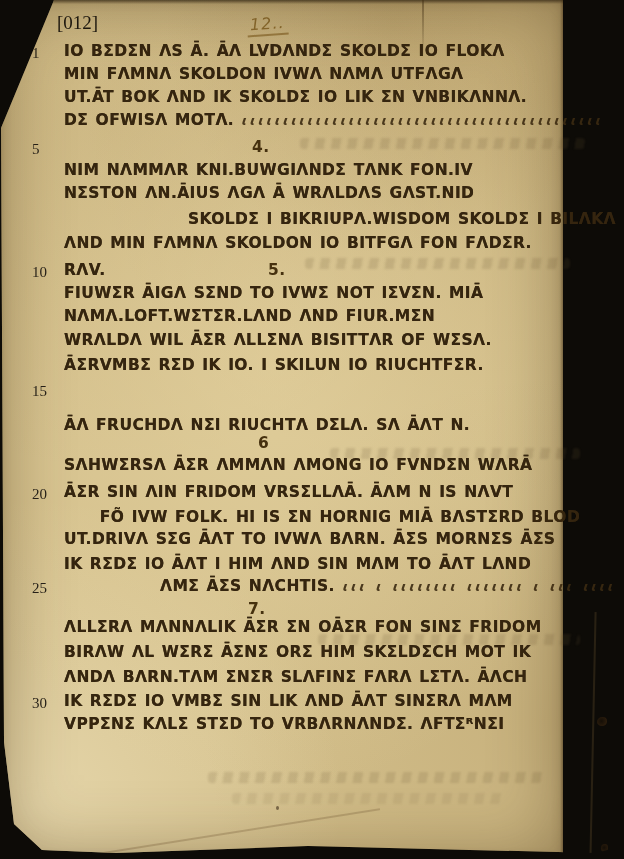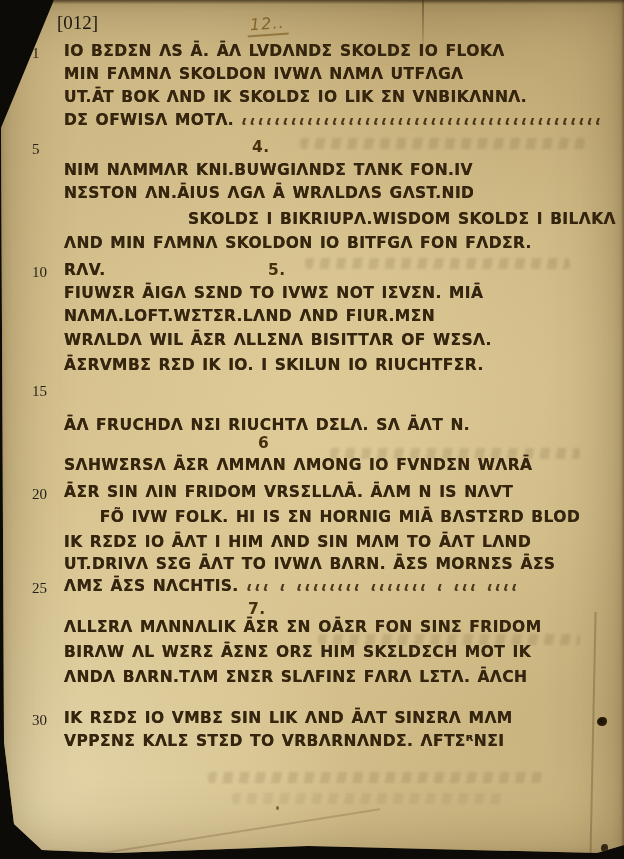--- a/index.html
+++ b/index.html
@@ -4,21 +4,21 @@
 <style>
   html,body{margin:0;padding:0;}
   body{
     width:624px;height:859px;
     background:#0d0b07;
     position:relative;overflow:hidden;
     font-family:"DejaVu Sans",sans-serif;
   }
   
   .paper{
-    position:absolute;left:0;top:0;width:624px;height:859px;
+    position:absolute;left:0;top:0;width:563px;height:859px;
     clip-path:polygon(54px 0px,624px 0px,624px 845px,597px 853px,308px 846px,
                       116px 853px,42px 850px,14px 824px,4px 742px,1px 128px);
     background:
       radial-gradient(ellipse 90% 70% at 48% 42%, rgba(232,214,164,.55), rgba(0,0,0,0) 72%),
       radial-gradient(circle at 88% 10%, rgba(150,118,62,.22), rgba(0,0,0,0) 45%),
       radial-gradient(circle at 70% 3%,  rgba(140,110,58,.25), rgba(0,0,0,0) 25%),
       radial-gradient(circle at 6% 94%,  rgba(242,230,192,.55), rgba(0,0,0,0) 32%),
       radial-gradient(circle at 97% 84%, rgba(148,118,64,.20), rgba(0,0,0,0) 38%),
       radial-gradient(circle at 20% 15%, rgba(146,116,62,.16), rgba(0,0,0,0) 40%),
       linear-gradient(#d4c08c,#d4c08c);
@@ -130,25 +130,25 @@
       <div class="row" style="margin-top: 1px;"><span class="txt">WRΛLDΛ WIL ĀΣR ΛLLΣNΛ BISITTΛR OF WΣSΛ.</span></div>
       <div class="row" style="margin-top: 2px;"><span class="txt">ĀΣRVMBΣ RΣD IK IO. I SKILUN IO RIUCHTFΣR.</span></div>
       <div class="row" style="margin-top: 1px;"><span class="num">15</span></div>
       <div class="row" style="margin-top: 13px;"><span class="txt">ĀΛ FRUCHDΛ NΣI RIUCHTΛ DΣLΛ. SΛ ĀΛT N.</span></div>
       <div class="row" style="margin-top: -5px;">
         <span class="heading" style="left: 194px;">6</span>
       </div>
       <div class="row" style="margin-top: -1px;"><span class="txt">SΛHWΣRSΛ ĀΣR ΛMMΛN ΛMONG IO FVNDΣN WΛRĀ</span></div>
       <div class="row" style="margin-top: 4px;"><span class="num">20</span><span class="txt">ĀΣR SIN ΛIN FRIDOM VRSΣLLΛĀ. ĀΛM N IS NΛVT</span></div>
       <div class="row" style="margin-top: 2px; text-align: center;"><span class="txt">FÕ IVW FOLK. HI IS ΣN HORNIG MIĀ BΛSTΣRD BLOD</span></div>
+      <div class="row" style="margin-top: -1px;"><span class="txt">UT.DRIVΛ SΣG ĀΛT TO IVWΛ BΛRN. ĀΣS MORNΣS ĀΣS</span></div>
       <div class="row" style="margin-top: 2px;"><span class="txt">IK RΣDΣ IO ĀΛT I HIM ΛND SIN MΛM TO ĀΛT LΛND</span></div>
-      <div class="row" style="margin-top: -1px;"><span class="txt">UT.DRIVΛ SΣG ĀΛT TO IVWΛ BΛRN. ĀΣS MORNΣS ĀΣS</span></div>
-      <div class="row" style="margin-top: -1px;"><span class="num">25</span><span class="txt">ΛMΣ ĀΣS NΛCHTIS.</span><span class="filler">ɩɩɩ ɩ ɩɩɩɩɩɩɩɩ ɩɩɩɩɩɩɩ ɩ ɩɩɩ ɩɩɩɩ</span></div>
+      <div class="row" style="margin-top: -1px; text-align: right;"><span class="num">25</span><span class="txt">ΛMΣ ĀΣS NΛCHTIS.</span><span class="filler">ɩɩɩ ɩ ɩɩɩɩɩɩɩɩ ɩɩɩɩɩɩɩ ɩ ɩɩɩ ɩɩɩɩ</span></div>
       <div class="row">
         <span class="heading" style="left: 184px;">7.</span>
       </div>
       <div class="row" style="margin-top: -5px;"><span class="txt">ΛLLΣRΛ MΛNNΛLIK ĀΣR ΣN OĀΣR FON SINΣ FRIDOM</span></div>
       <div class="row" style="margin-top: 2px;"><span class="txt">BIRΛW ΛL WΣRΣ ĀΣNΣ ORΣ HIM SKΣLDΣCH MOT IK</span></div>
       <div class="row" style="margin-top: 2px;"><span class="txt">ΛNDΛ BΛRN.TΛM ΣNΣR SLΛFINΣ FΛRΛ LΣTΛ. ĀΛCH</span></div>
-      <div class="row" style="margin-top: 18px;"><span class="num">30</span><span class="txt">IK RΣDΣ IO VMBΣ SIN LIK ΛND ĀΛT SINΣRΛ MΛM</span></div>
+      <div class="row" style="margin-top: 1px;"><span class="num">30</span><span class="txt">IK RΣDΣ IO VMBΣ SIN LIK ΛND ĀΛT SINΣRΛ MΛM</span></div>
       <div class="row"><span class="txt">VPPΣNΣ KΛLΣ STΣD TO VRBΛRNΛNDΣ. ΛFTΣᴿNΣI</span></div>
     </div>
 </div>
 
 </body></html>

